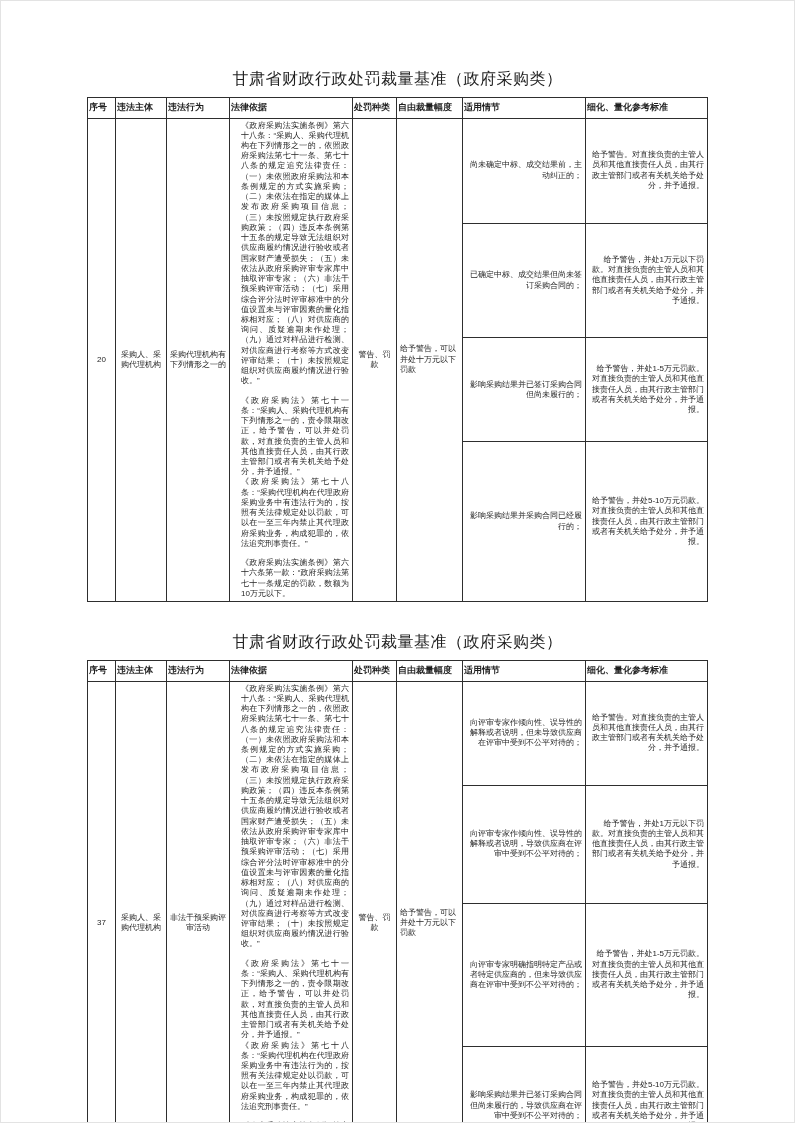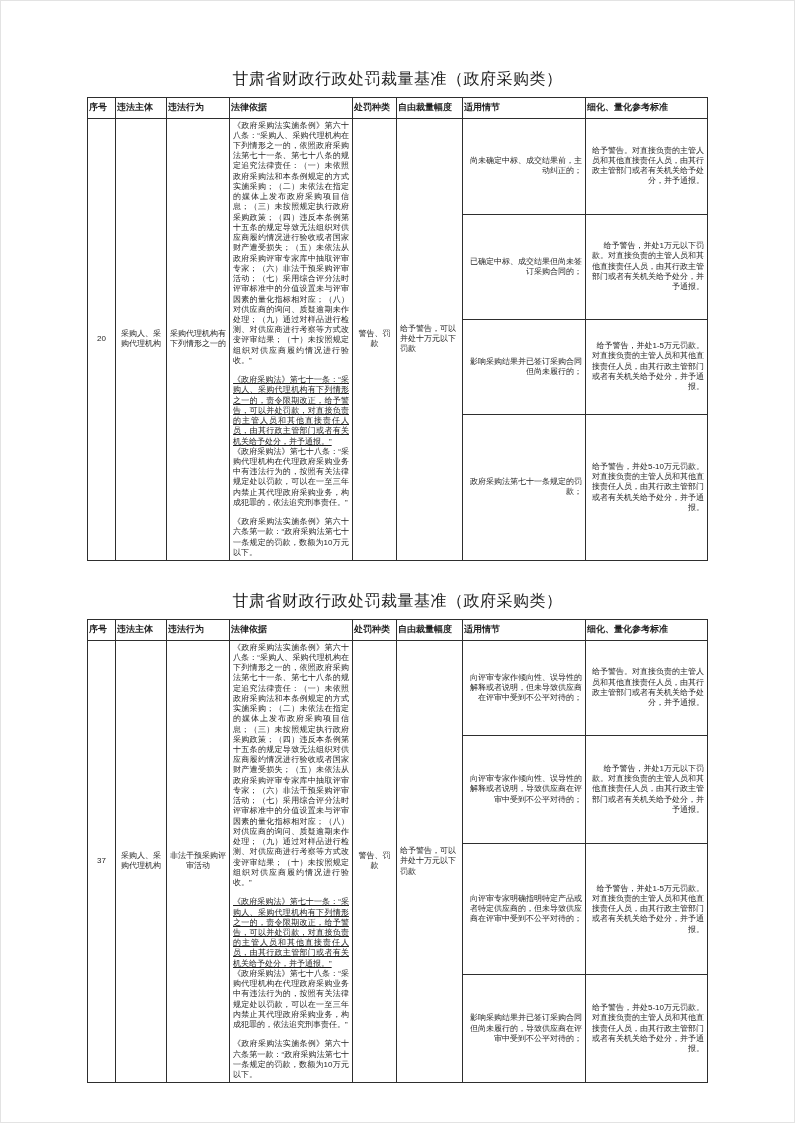--- a/index.html
+++ b/index.html
@@ -42,22 +42,22 @@
     text-align:left;
     padding:4px 1px;
     white-space:nowrap;
   }
   td.center{text-align:center;}
   td.legal{
     vertical-align:top;
     text-align:justify;
     padding:5px 4px;
   }
-  td.legal .para{margin:0 0 9px 0;}
-  td.legal .para.tight{margin-bottom:0;text-decoration:underline;}
+  td.legal .para{margin:0 0 9px 8px;}
+  td.legal .para.tight{margin-bottom:0;}
   td.legal .para.last{margin-bottom:0;}
   td.situation,td.standard{
     text-align:right;
     padding:3px 4px;
   }
   .page-footer{
     text-align:center;
     font-size:9px;
     color:#3a3a3a;
     margin:16px 0 0 0;
@@ -111,21 +111,21 @@
       </tr>
       <tr style="height:86px;">
         <td class="situation">已确定中标、成交结果但尚未签订采购合同的；</td>
         <td class="standard">给予警告，并处1万元以下罚款。对直接负责的主管人员和其他直接责任人员，由其行政主管部门或者有关机关给予处分，并予通报。</td>
       </tr>
       <tr style="height:78px;">
         <td class="situation">影响采购结果并已签订采购合同但尚未履行的；</td>
         <td class="standard">给予警告，并处1-5万元罚款。对直接负责的主管人员和其他直接责任人员，由其行政主管部门或者有关机关给予处分，并予通报。</td>
       </tr>
       <tr style="height:120px;">
-        <td class="situation">政府采购法第七十一条规定的罚款；</td>
+        <td class="situation">影响采购结果并采购合同已经履行的；</td>
         <td class="standard">给予警告，并处5-10万元罚款。对直接负责的主管人员和其他直接责任人员，由其行政主管部门或者有关机关给予处分，并予通报。</td>
       </tr>
     </tbody>
   </table>
 
 </section>
 
 <section class="sheet second">
   <h1 class="doc-title">甘肃省财政行政处罚裁量基准（政府采购类）</h1>
 

